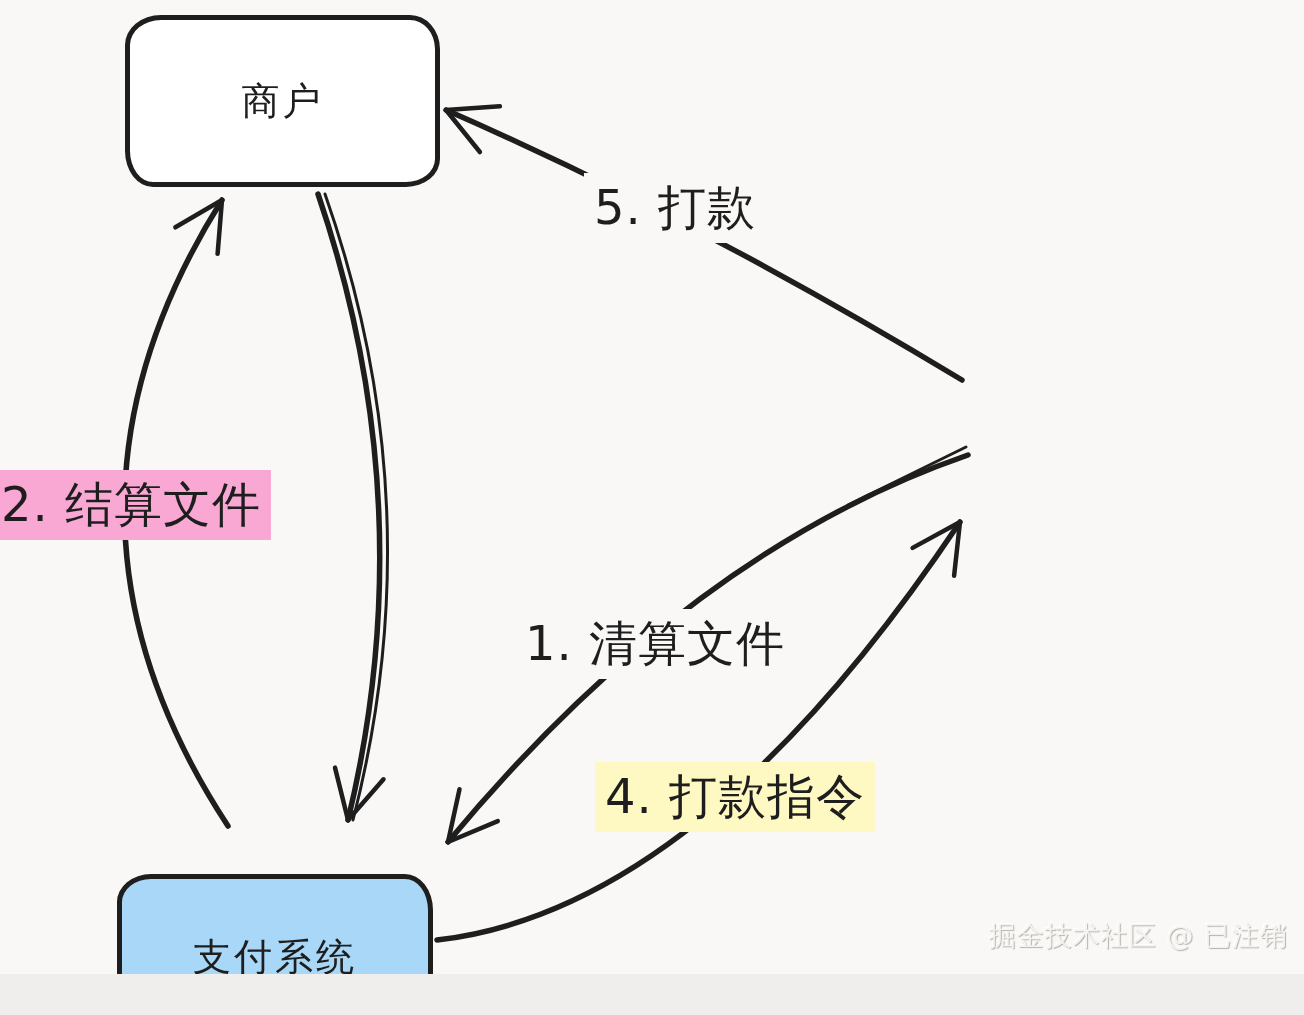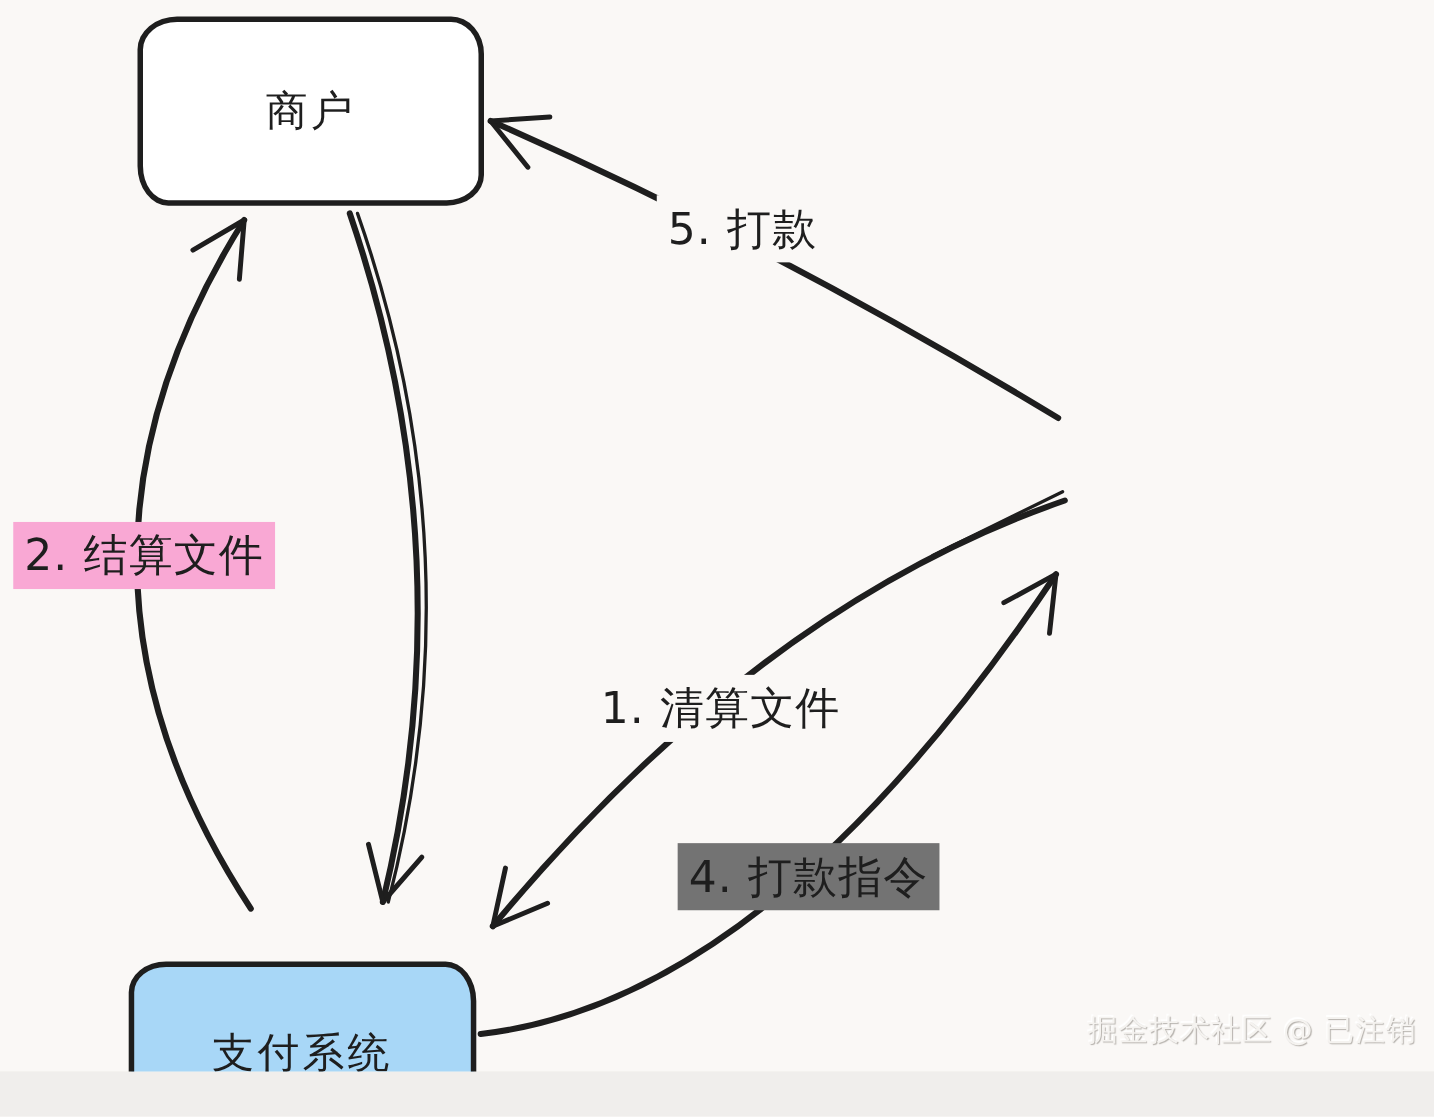--- a/index.html
+++ b/index.html
@@ -36,21 +36,21 @@
   }
   .node.r1 { border-radius: 36px 30px 34px 28px / 30px 34px 28px 36px; }
   .node.r2 { border-radius: 30px 36px 28px 34px / 34px 28px 36px 30px; }
   .node.r3 { border-radius: 34px 28px 36px 30px / 28px 36px 30px 34px; margin-top: 46px; }
   .edge-label {
     position: absolute;
     transform: translate(-50%, -50%);
     white-space: nowrap;
     background: #faf8f6;
     padding: 3px 10px;
-    font-size: 40px;
+    font-size: 48px;
     font-weight: 500;
     color: #1e1e1e;
     letter-spacing: 1px;
   }
   .watermark {
     position: absolute;
     right: 16px;
     bottom: 20px;
     font-size: 27px;
     font-weight: 500;
@@ -87,18 +87,18 @@
 
   <div class="node r1" style="left: 125px; top: 15px; width: 315px; height: 172px; background: rgb(255, 255, 255); border-color: rgb(30, 30, 30);">
     <span>商户</span>
   </div>
   <div class="node r3" style="left: 117px; top: 828px; width: 316px; height: 167px; background: rgb(168, 215, 247); border-color: rgb(30, 30, 30);">
     <span>支付系统</span>
   </div>
 
   <div class="edge-label" style="background: rgb(250, 248, 246); left: 655px; top: 617px; margin-top: 27px;">1. 清算文件</div>
   <div class="edge-label" style="background: #f9a8d4; left: 131px; top: 505px;">2. 结算文件</div>
-  <div class="edge-label" style="background: #737373; left: 735px; top: 797px;">4. 打款指令</div>
+  <div class="edge-label" style="background: #fef9c3; left: 735px; top: 797px;">4. 打款指令</div>
   <div class="edge-label" style="background: rgb(250, 248, 246); left: 675px; top: 208px;">5. 打款</div>
 
   <div class="watermark">掘金技术社区 @ 已注销</div>
 
 </div>
 
 </body></html>

